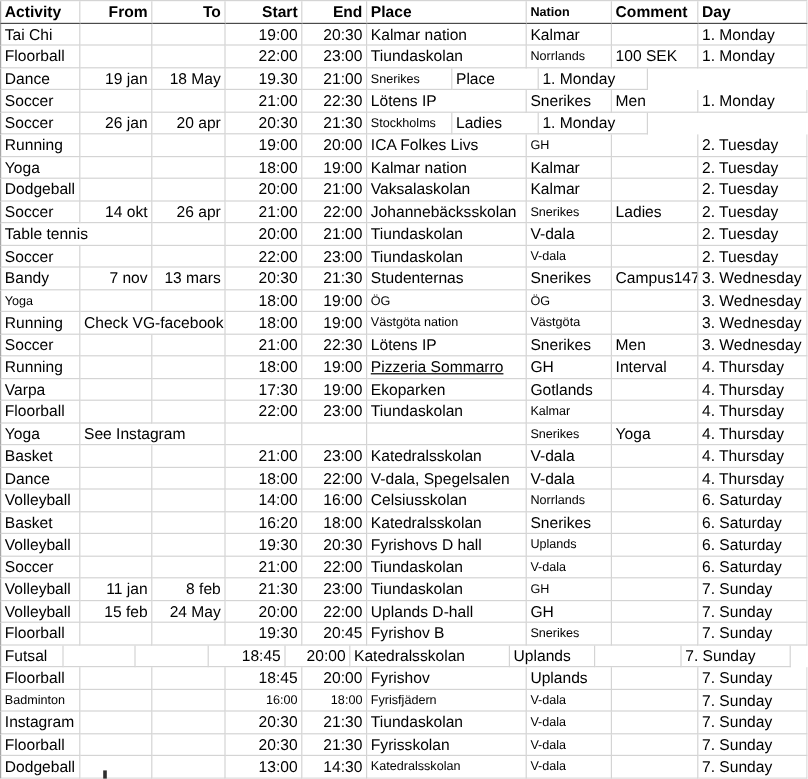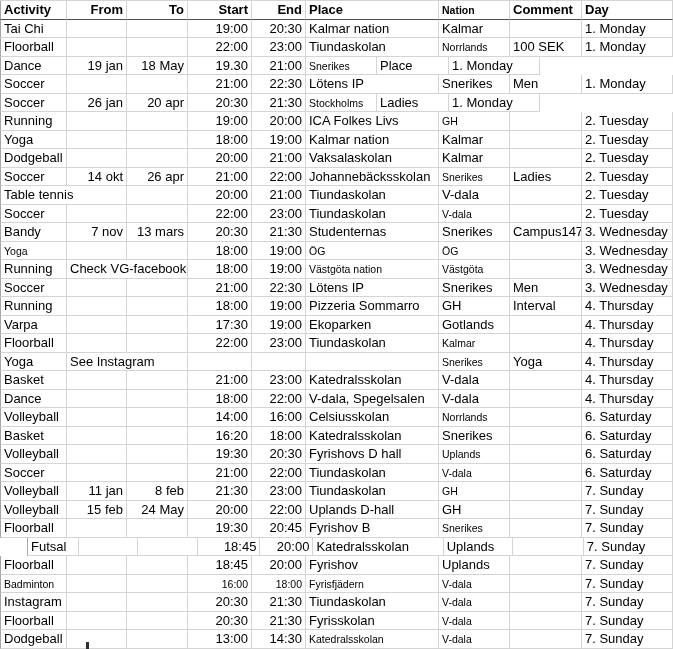--- a/index.html
+++ b/index.html
@@ -205,21 +205,21 @@
       <div class="cell" style="width: 71px;">Snerikes</div>
       <div class="cell" style="width: 72px;">Men</div>
       <div class="cell" style="width: 91px;">3. Wednesday</div>
     </div>
     <div class="row">
       <div class="cell" style="width: 67px;">Running</div>
       <div class="cell r" style="width: 60px;"></div>
       <div class="cell r" style="width: 61px;"></div>
       <div class="cell r" style="width: 64px;">18:00</div>
       <div class="cell r" style="width: 54px;">19:00</div>
-      <div class="cell" style="width: 133px;">Pizzeria Sommarro</div>
+      <div class="cell" style="width: 133px; text-decoration: underline;">Pizzeria Sommarro</div>
       <div class="cell" style="width: 71px;">GH</div>
       <div class="cell" style="width: 72px;">Interval</div>
       <div class="cell" style="width: 91px;">4. Thursday</div>
     </div>
     <div class="row">
       <div class="cell" style="width: 67px;">Varpa</div>
       <div class="cell r" style="width: 60px;"></div>
       <div class="cell r" style="width: 61px;"></div>
       <div class="cell r" style="width: 64px;">17:30</div>
       <div class="cell r" style="width: 54px;">19:00</div>
@@ -342,21 +342,21 @@
       <div class="cell r" style="width: 60px;"></div>
       <div class="cell r" style="width: 61px;"></div>
       <div class="cell r" style="width: 64px;">19:30</div>
       <div class="cell r" style="width: 54px;">20:45</div>
       <div class="cell" style="width: 133px;">Fyrishov B</div>
       <div class="cell small" style="width: 71px;">Snerikes</div>
       <div class="cell" style="width: 72px;"></div>
       <div class="cell" style="width: 91px;">7. Sunday</div>
     </div>
     <div class="row">
-      <div class="cell" style="width: 53px; margin-left: 27px;">Futsal</div>
+      <div class="cell" style="width: 53px;">Futsal</div>
       <div class="cell r" style="width: 60px;"></div>
       <div class="cell r" style="width: 61px;"></div>
       <div class="cell r" style="width: 64px;">18:45</div>
       <div class="cell r" style="width: 54px;">20:00</div>
       <div class="cell" style="width: 133px;">Katedralsskolan</div>
       <div class="cell" style="width: 71px;">Uplands</div>
       <div class="cell" style="width: 72px;"></div>
       <div class="cell" style="width: 91px;">7. Sunday</div>
     </div>
     <div class="row">

